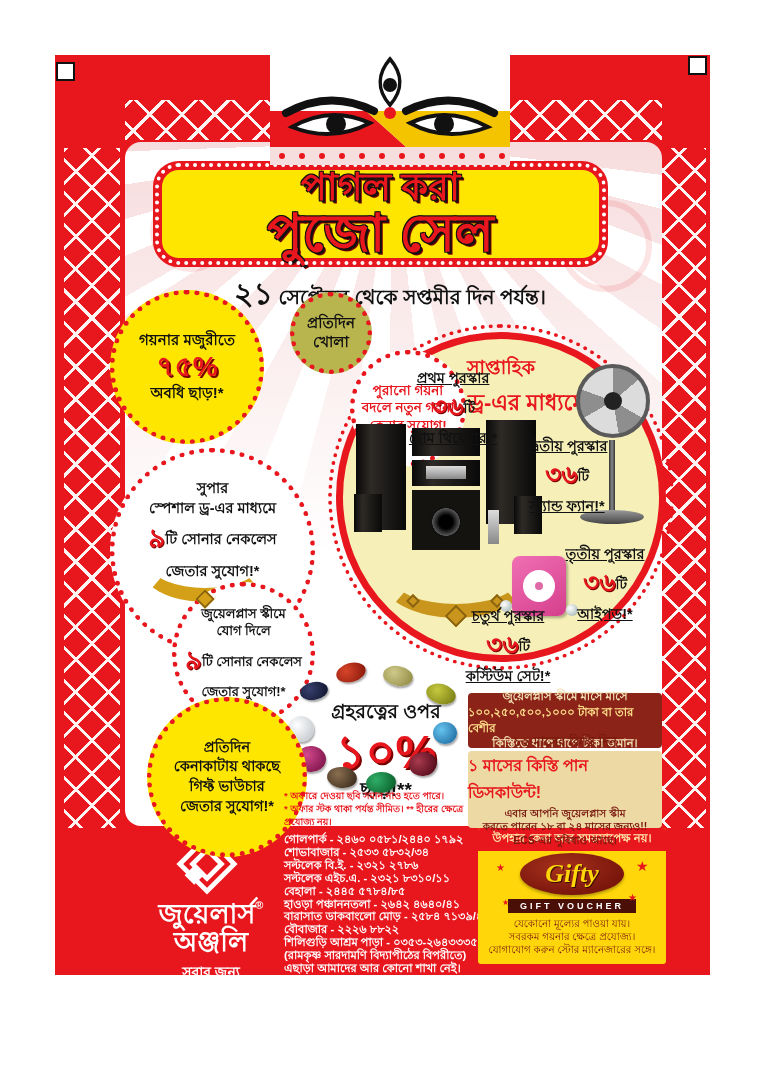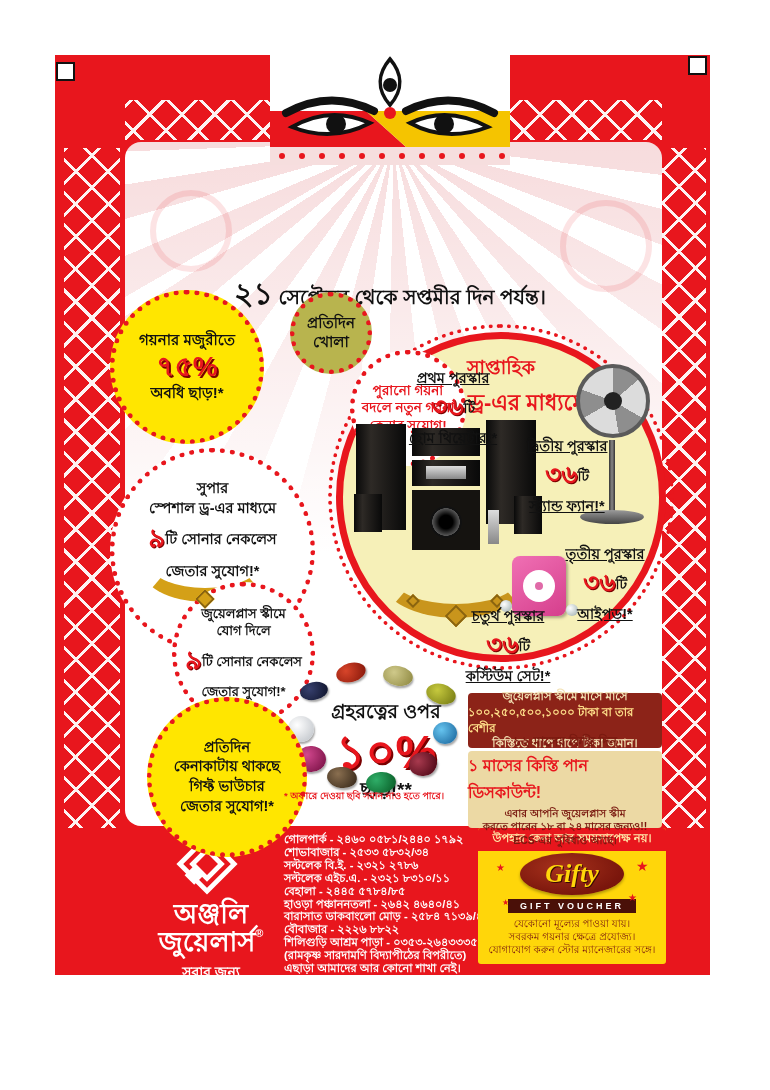--- a/index.html
+++ b/index.html
@@ -148,20 +148,24 @@
       <circle cx="120" cy="58" r="6" fill="#e8161d"></circle>
       <path d="M16,58 Q60,34 104,56" stroke="#111" stroke-width="8" fill="none" stroke-linecap="round"></path>
       <path d="M22,72 Q60,50 100,68 Q62,88 22,72 Z" fill="#fff" stroke="#111" stroke-width="4"></path>
       <circle cx="66" cy="69" r="10" fill="#111"></circle>
       <path d="M136,56 Q180,34 224,58" stroke="#111" stroke-width="8" fill="none" stroke-linecap="round"></path>
       <path d="M140,68 Q178,50 218,72 Q176,88 140,68 Z" fill="#fff" stroke="#111" stroke-width="4"></path>
       <circle cx="174" cy="69" r="10" fill="#111"></circle>
     </svg>
   </div>
 
+  <div class="abs marquee">
+    <div class="title1">পাগল করা</div>
+    <div class="title2">পুজো সেল</div>
+  </div>
 
   <div class="abs dateline">
     <span class="big">২১</span><span class="rest"> সেপ্টেম্বর থেকে সপ্তমীর দিন পর্যন্ত।</span>
   </div>
 
   <div class="abs circ dotb c75">
     <div class="t">গয়নার মজুরীতে</div>
     <div class="p">৭৫%</div>
     <div class="t">অবধি ছাড়!*</div>
   </div>
@@ -285,32 +289,33 @@
   <div class="abs tbox">
     <div class="l1">১২ মাসের কিস্তি দিন</div>
     <div class="l2">১ মাসের কিস্তি পান ডিসকাউন্ট!</div>
     <div class="s">এবার আপনি জুয়েলপ্লাস স্কীম</div>
     <div class="s">করতে পারেন ১৮ বা ২৪ মাসের জন্যও!!</div>
     <div class="s">ECS-এর সুবিধাও আছে।</div>
   </div>
 
   <div class="abs notes">
     <div>* অফারে দেওয়া ছবি সমান নাও হতে পারে।</div>
+    <div>* অফার স্টক থাকা পর্যন্ত সীমিত। ** হীরের ক্ষেত্রে প্রযোজ্য নয়।</div>
   </div>
 
   <div class="abs brandblk">
     <svg width="64" height="64" viewBox="0 0 80 80">
       <g stroke="#fff" fill="none" stroke-width="6">
         <path d="M40,6 L74,40 L40,74 L6,40 Z"></path>
         <path d="M40,22 L58,40 L40,58 L22,40 Z"></path>
       </g>
       <path d="M24,42 L36,54 L24,66 L12,54 Z" fill="#fff"></path>
     </svg><span style="font-size:10px;vertical-align:top;">©</span>
+    <div class="brandname"><span>জুয়েলার্স</span><span style="font-size:11px;vertical-align:top;">®</span></div>
     <div class="brandname">অঞ্জলি</div>
-    <div class="brandname"><span>জুয়েলার্স</span><span style="font-size:11px;vertical-align:top;">®</span></div>
     <div class="tagline">সবার জন্য</div>
   </div>
 
   <div class="abs branches">
     <div>গোলপার্ক - ২৪৬০ ০৫৮১/২৪৪০ ১৭৯২</div>
     <div>শোভাবাজার - ২৫৩৩ ৫৮৩২/৩৪</div>
     <div>সল্টলেক বি.ই. - ২৩২১ ২৭৮৬</div>
     <div>সল্টলেক এইচ.এ. - ২৩২১ ৮৩১০/১১</div>
     <div>বেহালা - ২৪৪৫ ৫৭৮৪/৮৫</div>
     <div>হাওড়া পঞ্চাননতলা - ২৬৪২ ৪৬৪০/৪১</div>

